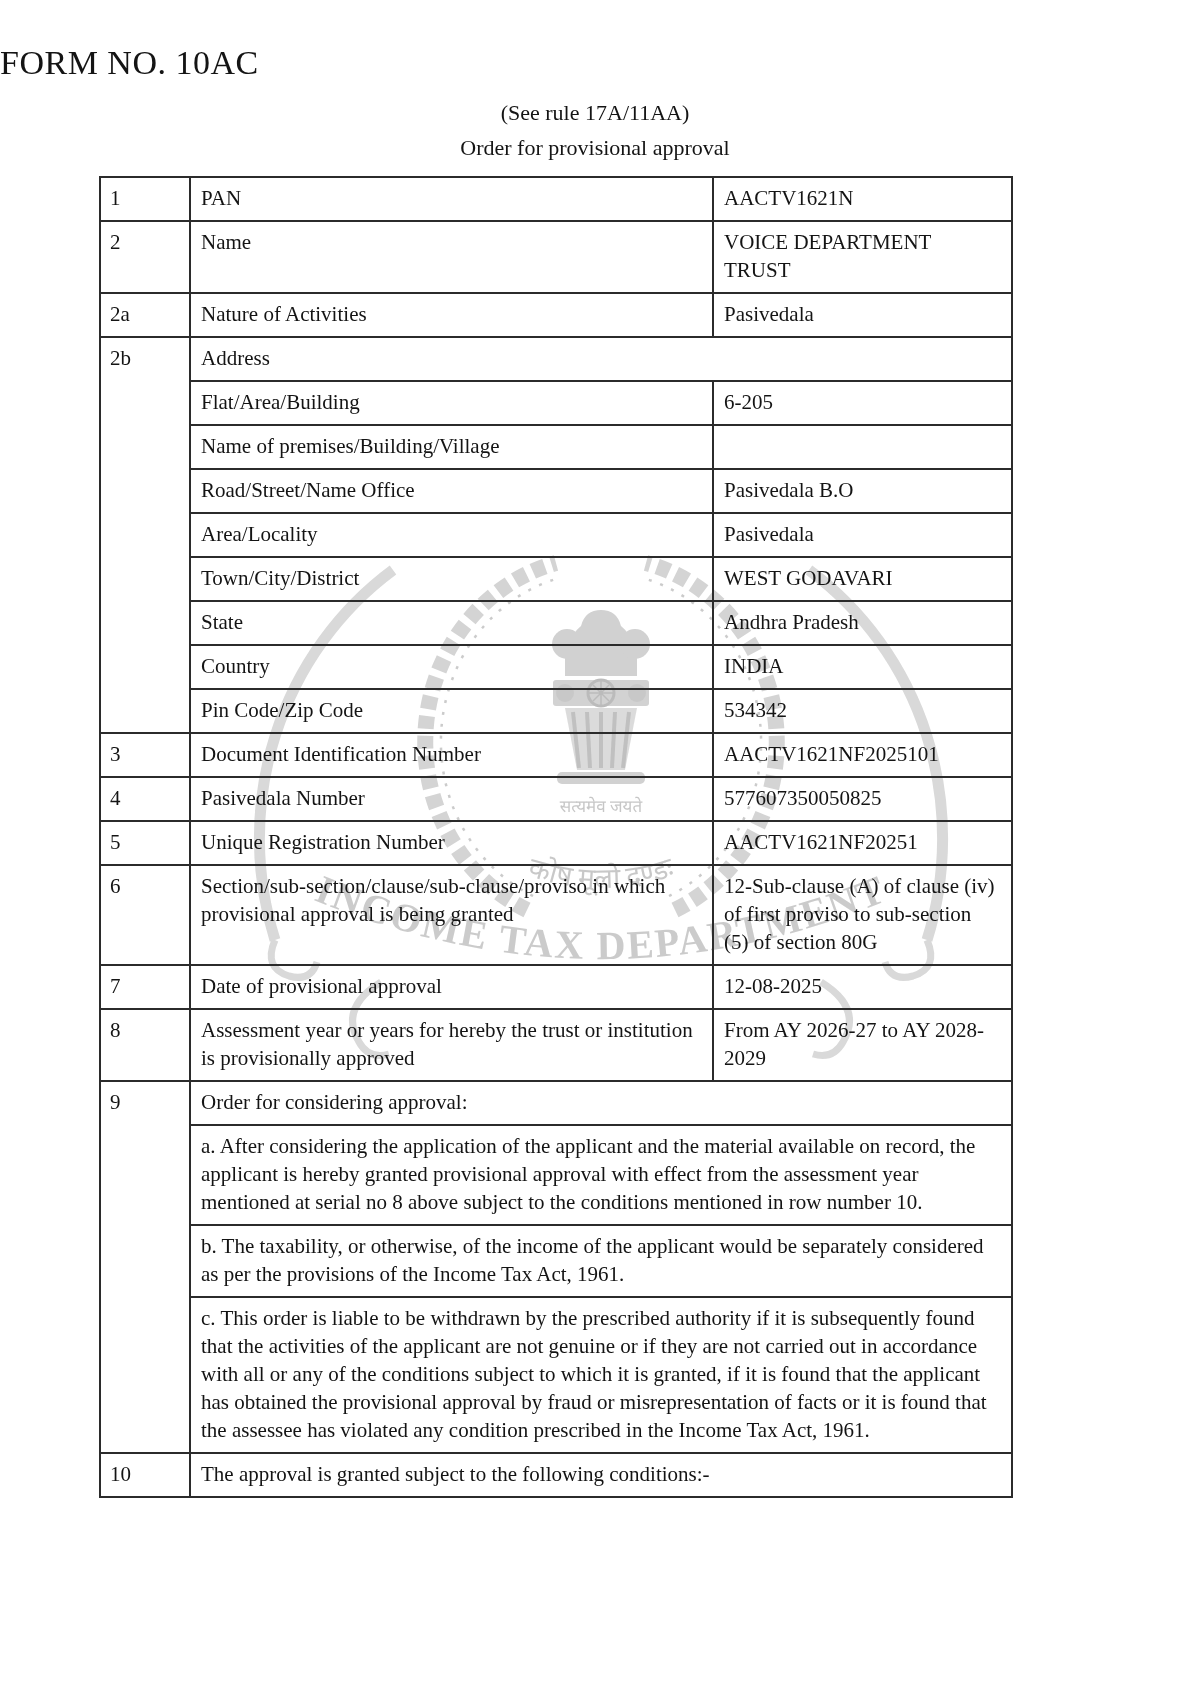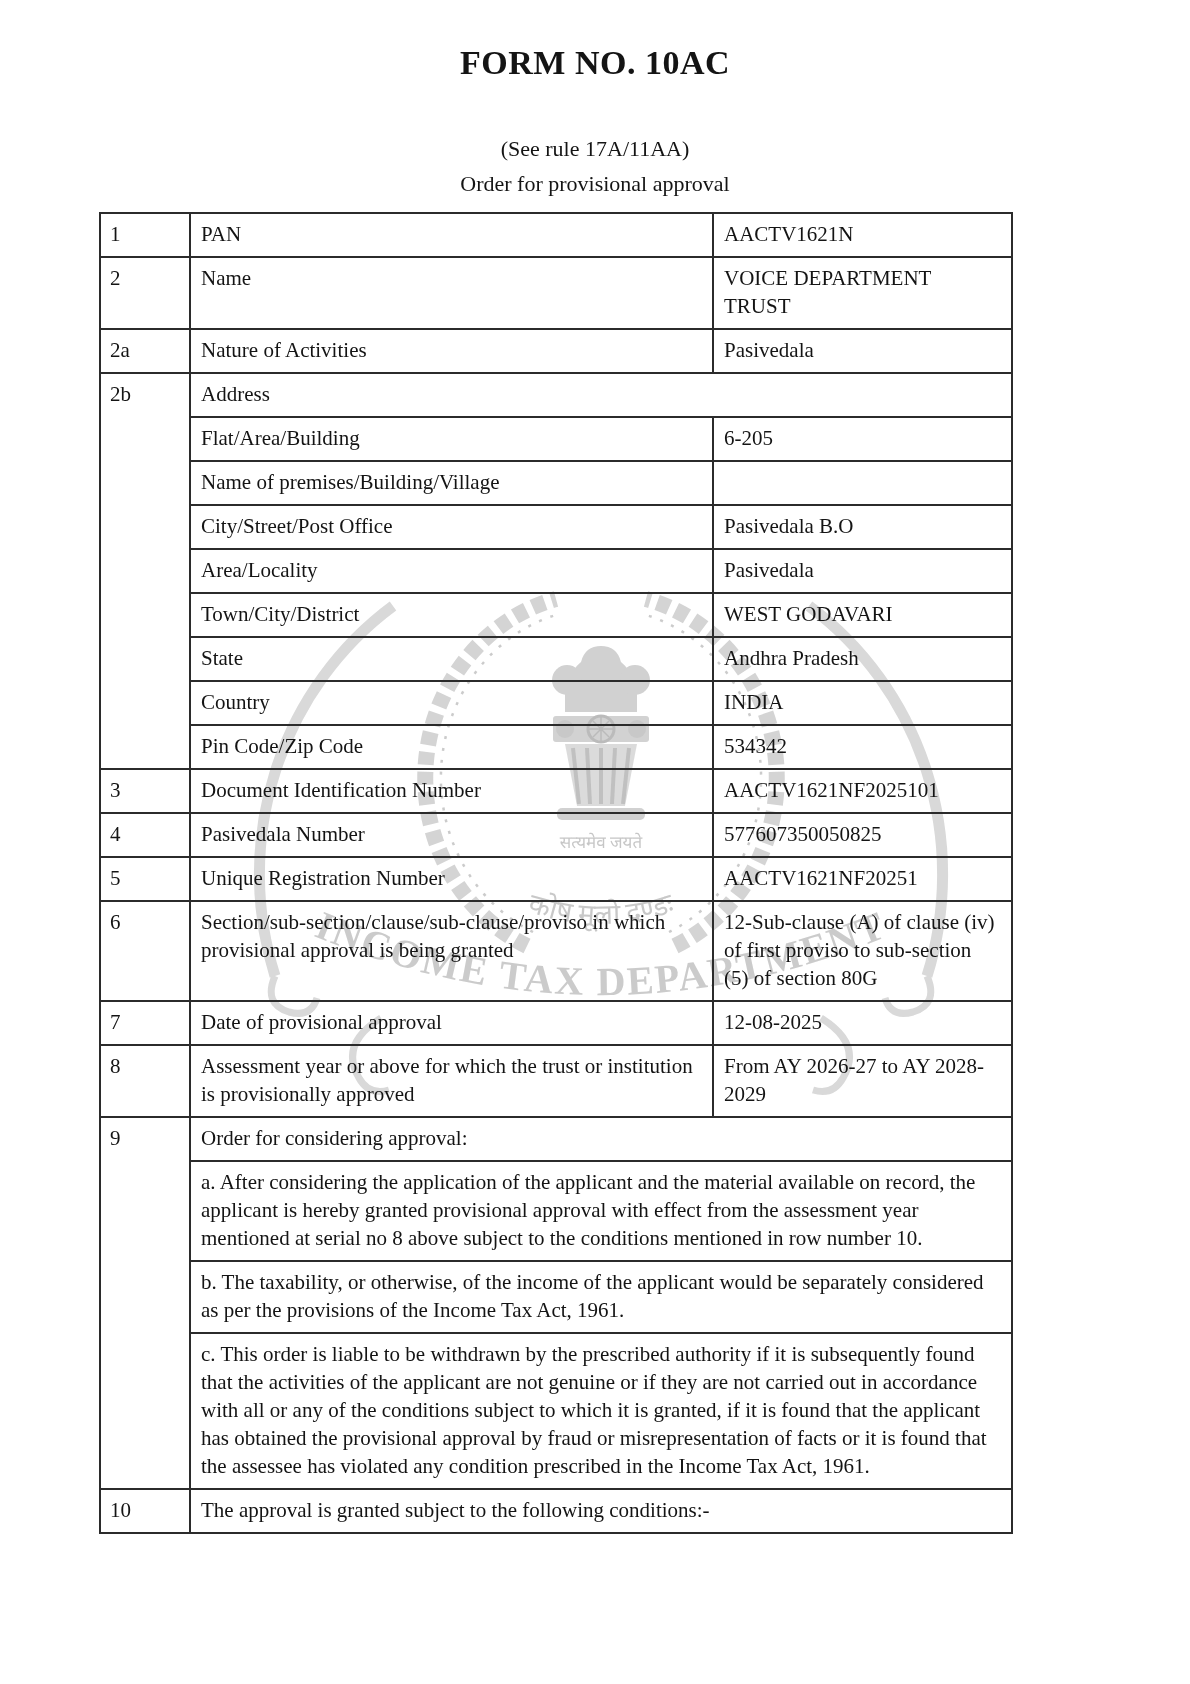--- a/index.html
+++ b/index.html
@@ -3,24 +3,24 @@
 <meta charset="utf-8">
 <title>FORM NO. 10AC</title>
 <style>
   html,body{margin:0;padding:0;}
   body{
     width:1190px;height:1684px;background:#ffffff;overflow:hidden;
     font-family:"Liberation Serif","DejaVu Serif",serif;color:#141414;
   }
   .page{position:relative;width:1190px;height:1684px;}
   .form-title{
-    text-align:center;font-size:34px;font-weight:bold;
+    font-size:34px;font-weight:normal;
     padding-top:44px;letter-spacing:.5px;
   }
-  .rule-line{text-align:center;font-size:22px;margin-top:54px;}
+  .rule-line{text-align:center;font-size:22px;margin-top:18px;}
   .order-subtitle{text-align:center;font-size:22px;margin-top:9px;}
   .table-wrap{position:relative;margin:15px 0 0 99px;width:916px;}
   .watermark{position:absolute;left:122px;top:336px;z-index:0;opacity:.95;}
   table.main{
     position:relative;z-index:1;background:transparent;
     border-collapse:collapse;table-layout:fixed;width:912px;
     font-size:21px;
   }
   td{
     border:2px solid #2b2b2b;vertical-align:top;
@@ -134,21 +134,21 @@
         </tr>
         <tr>
           <td class="lbl">Flat/Area/Building</td>
           <td class="val">6-205</td>
         </tr>
         <tr>
           <td class="lbl">Name of premises/Building/Village</td>
           <td class="val"></td>
         </tr>
         <tr>
-          <td class="lbl">City/Street/Post Office</td>
+          <td class="lbl">Road/Street/Name Office</td>
           <td class="val">Pasivedala B.O</td>
         </tr>
         <tr>
           <td class="lbl">Area/Locality</td>
           <td class="val">Pasivedala</td>
         </tr>
         <tr>
           <td class="lbl">Town/City/District</td>
           <td class="val">WEST GODAVARI</td>
         </tr>
@@ -185,21 +185,21 @@
           <td class="lbl">Section/sub-section/clause/sub-clause/proviso in which provisional approval is being granted</td>
           <td class="val">12-Sub-clause (A) of clause (iv) of first proviso to sub-section (5) of section 80G</td>
         </tr>
         <tr>
           <td class="num">7</td>
           <td class="lbl">Date of  provisional approval</td>
           <td class="val">12-08-2025</td>
         </tr>
         <tr>
           <td class="num">8</td>
-          <td class="lbl">Assessment year or above for which the trust or institution is provisionally approved</td>
+          <td class="lbl">Assessment year or years for hereby the trust or institution is provisionally approved</td>
           <td class="val">From AY 2026-27 to AY 2028-2029</td>
         </tr>
 
         <tr>
           <td class="num" rowspan="4">9</td>
           <td class="lbl" colspan="2">Order for considering approval:</td>
         </tr>
         <tr>
           <td colspan="2">a. After considering the application of the applicant and the material available on record, the applicant is hereby granted provisional approval with effect from the assessment year mentioned at serial no 8 above subject to the conditions mentioned in row number 10.</td>
         </tr>

